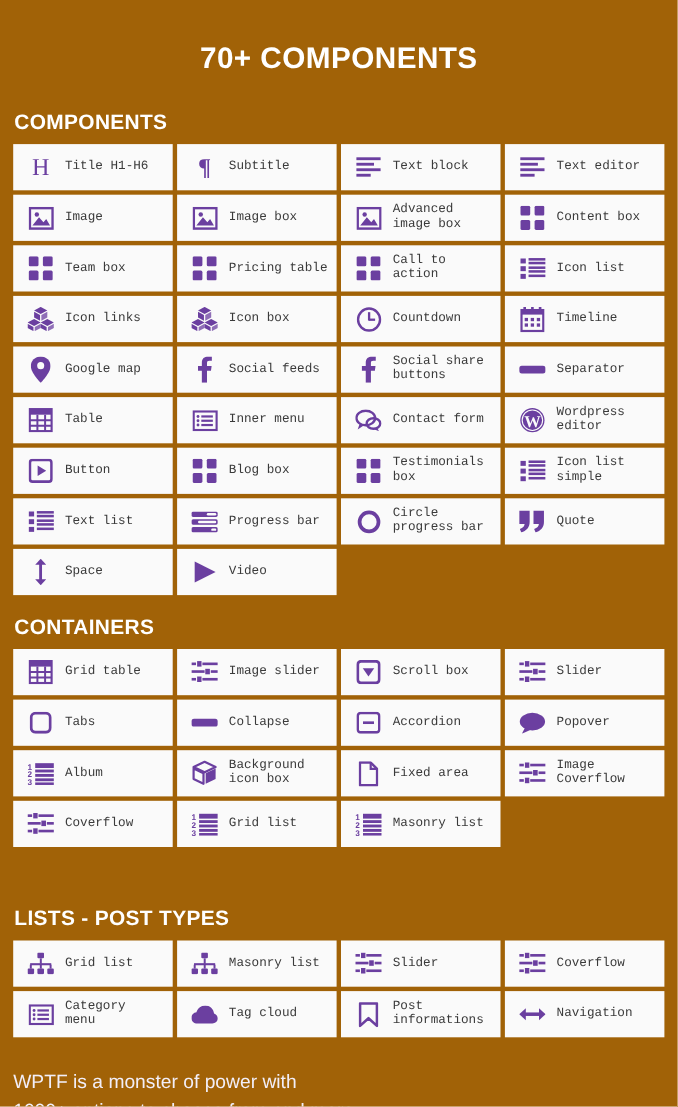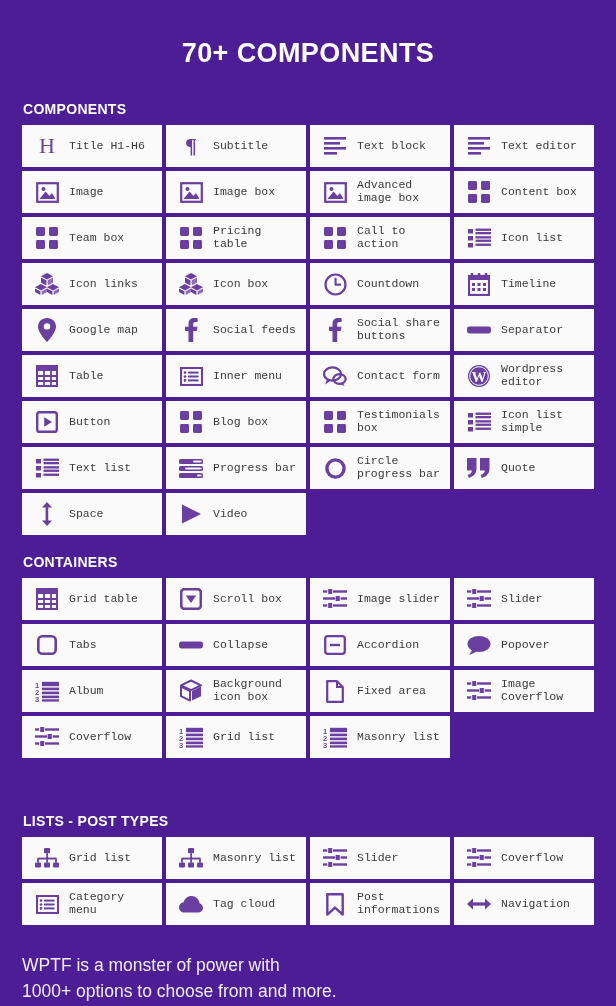--- a/index.html
+++ b/index.html
@@ -5,37 +5,37 @@
   html,body{margin:0;padding:0;}
   body{
     width:616px;height:1006px;
     background:#ffffff;
     font-family:"Liberation Sans", sans-serif;
     overflow:hidden;
   }
   #page{
     position:relative;
     width:616px;height:1006px;
-    background:#4c1d95;
+    background:#a16207;
     box-sizing:border-box;
-    padding:0 22px;
+    padding:0 12px;
   }
   .hero{
     text-align:center;
     color:#ffffff;
     font-size:27px;
     font-weight:bold;
     letter-spacing:.4px;
     padding-top:38px;
     padding-bottom:6px;
     font-family:"Liberation Sans", sans-serif;
   }
   .section-title{
     color:#ffffff;
-    font-size:14px;
+    font-size:19px;
     font-weight:bold;
     letter-spacing:.3px;
     margin:0 0 8px 1px;
     font-family:"Liberation Sans", sans-serif;
   }
   .sec-components{padding-top:26px;}
   .sec-containers{padding-top:19px;border-radius:23px;}
   .sec-lists{padding-top:19px;margin-top:36px;}
 
   .grid{
@@ -481,47 +481,47 @@
             <svg width="22" height="22" viewBox="0 0 22 22">
               <rect x="1" y="1" width="20" height="20" fill="none" stroke="#6b3fa0" stroke-width="2.1"></rect>
               <rect x="1" y="1" width="20" height="5" fill="#6b3fa0"></rect>
               <path d="M8 6 V21 M15 6 V21 M1 11 H21 M1 16 H21" stroke="#6b3fa0" stroke-width="1.8"></path>
             </svg>
           </span>
           <span class="lbl">Grid table</span>
         </div>
         <div class="card">
           <span class="ico">
-            <svg width="22" height="22" viewBox="0 0 22 22">
-              <rect x="1.2" y="1.2" width="19.6" height="19.6" rx="3" fill="none" stroke="#6b3fa0" stroke-width="2.6"></rect>
-              <path d="M5.8 7.5 L16.2 7.5 L11 15 Z" fill="#6b3fa0"></path>
-            </svg>
-          </span>
-          <span class="lbl">Scroll box</span>
-        </div>
-        <div class="card">
-          <span class="ico">
             <svg width="24" height="20" viewBox="0 0 24 20">
               <g fill="#6b3fa0">
                 <rect x="0" y="1.3" width="4.2" height="2.4"></rect>
                 <rect x="10" y="1.3" width="14" height="2.4"></rect>
                 <rect x="5.2" y="0" width="4" height="5"></rect>
                 <rect x="0" y="8.3" width="12" height="2.4"></rect>
                 <rect x="17.6" y="8.3" width="6.4" height="2.4"></rect>
                 <rect x="12.6" y="7" width="4.2" height="5"></rect>
                 <rect x="0" y="15.3" width="4.2" height="2.4"></rect>
                 <rect x="10" y="15.3" width="14" height="2.4"></rect>
                 <rect x="5.2" y="14" width="4" height="5"></rect>
               </g>
             </svg>
           </span>
           <span class="lbl">Image slider</span>
         </div>
         <div class="card">
           <span class="ico">
+            <svg width="22" height="22" viewBox="0 0 22 22">
+              <rect x="1.2" y="1.2" width="19.6" height="19.6" rx="3" fill="none" stroke="#6b3fa0" stroke-width="2.6"></rect>
+              <path d="M5.8 7.5 L16.2 7.5 L11 15 Z" fill="#6b3fa0"></path>
+            </svg>
+          </span>
+          <span class="lbl">Scroll box</span>
+        </div>
+        <div class="card">
+          <span class="ico">
             <svg width="24" height="20" viewBox="0 0 24 20">
               <g fill="#6b3fa0">
                 <rect x="0" y="1.3" width="4.2" height="2.4"></rect>
                 <rect x="10" y="1.3" width="14" height="2.4"></rect>
                 <rect x="5.2" y="0" width="4" height="5"></rect>
                 <rect x="0" y="8.3" width="12" height="2.4"></rect>
                 <rect x="17.6" y="8.3" width="6.4" height="2.4"></rect>
                 <rect x="12.6" y="7" width="4.2" height="5"></rect>
                 <rect x="0" y="15.3" width="4.2" height="2.4"></rect>
                 <rect x="10" y="15.3" width="14" height="2.4"></rect>

